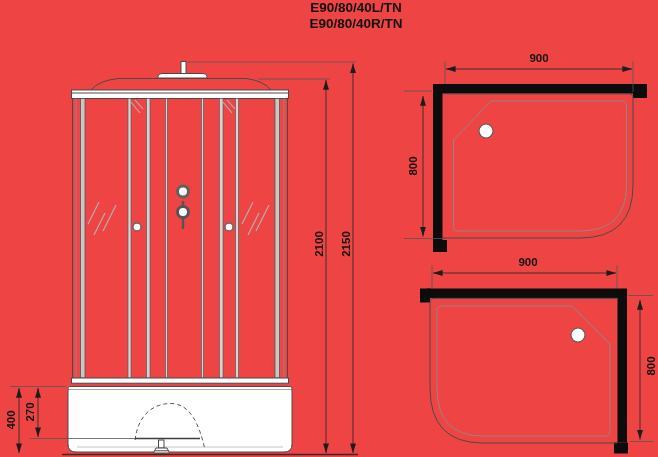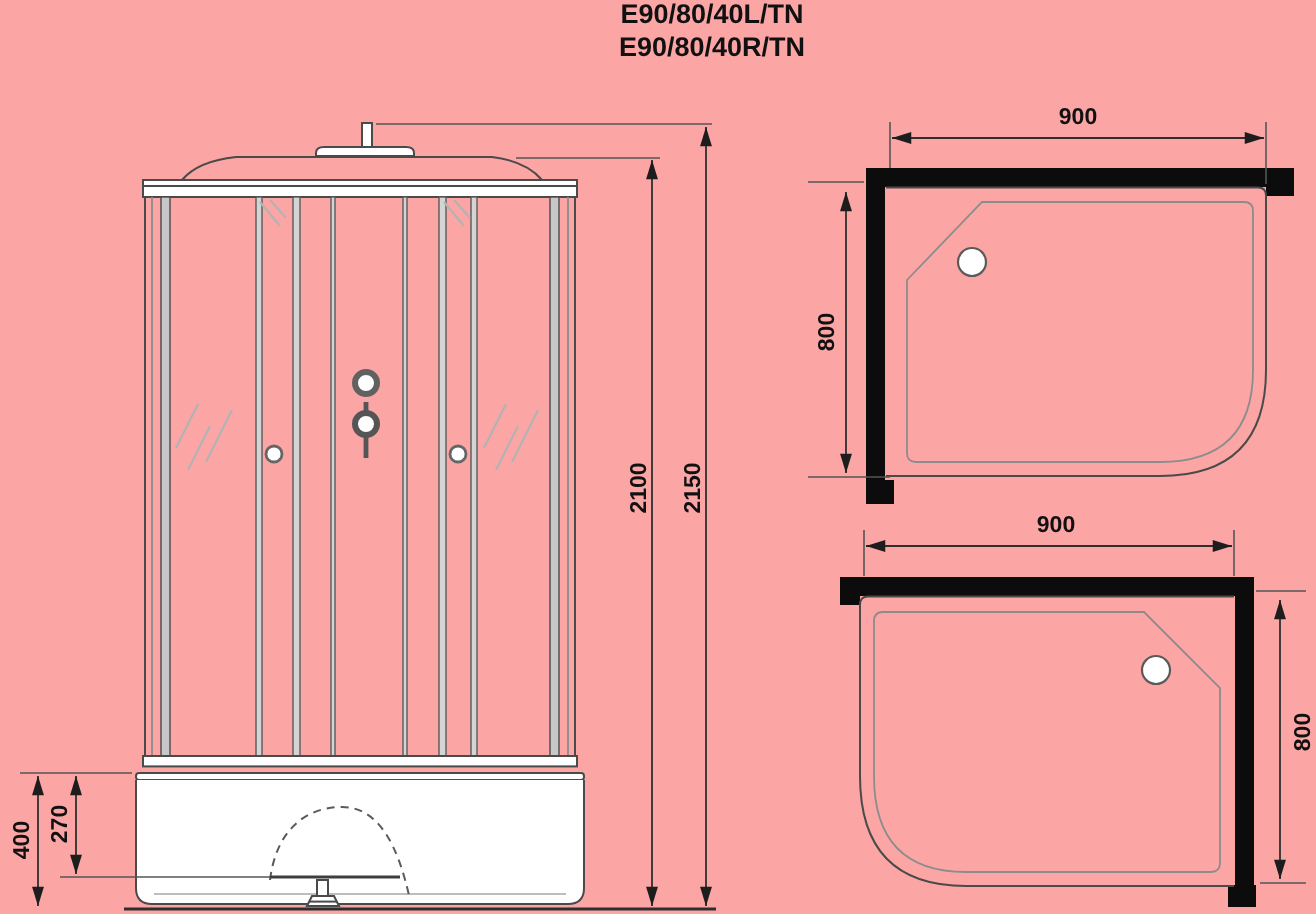--- a/index.html
+++ b/index.html
@@ -1,16 +1,16 @@
 <!DOCTYPE html>
 <html><head>
 <meta charset="utf-8">
 <style>
   html,body{margin:0;padding:0;background:#fff;}
-  #canvas{position:relative;width:658px;height:457px;background:#fca5a5;overflow:hidden;
+  #canvas{position:relative;width:658px;height:457px;background:#ef4444;overflow:hidden;
           font-family:"Liberation Sans",sans-serif;}
   svg{display:block}
   .ln{stroke:#4a4a4a;stroke-width:1;fill:none}
   .lnf{stroke:#4a4a4a;stroke-width:1;fill:#fff}
   .soft{stroke:#8c8c8c;stroke-width:.9;fill:none}
   .ext{stroke:#555;stroke-width:.8;fill:none}
   .dimline{stroke:#2e2e2e;stroke-width:.9;fill:none}
   .mull{fill:#d4d4d4;stroke:#5a5a5a;stroke-width:.7}
   .post{fill:#c7c7c7;stroke:#4a4a4a;stroke-width:.7}
   .refl{stroke:#b3b3b3;stroke-width:1.1;fill:none}

